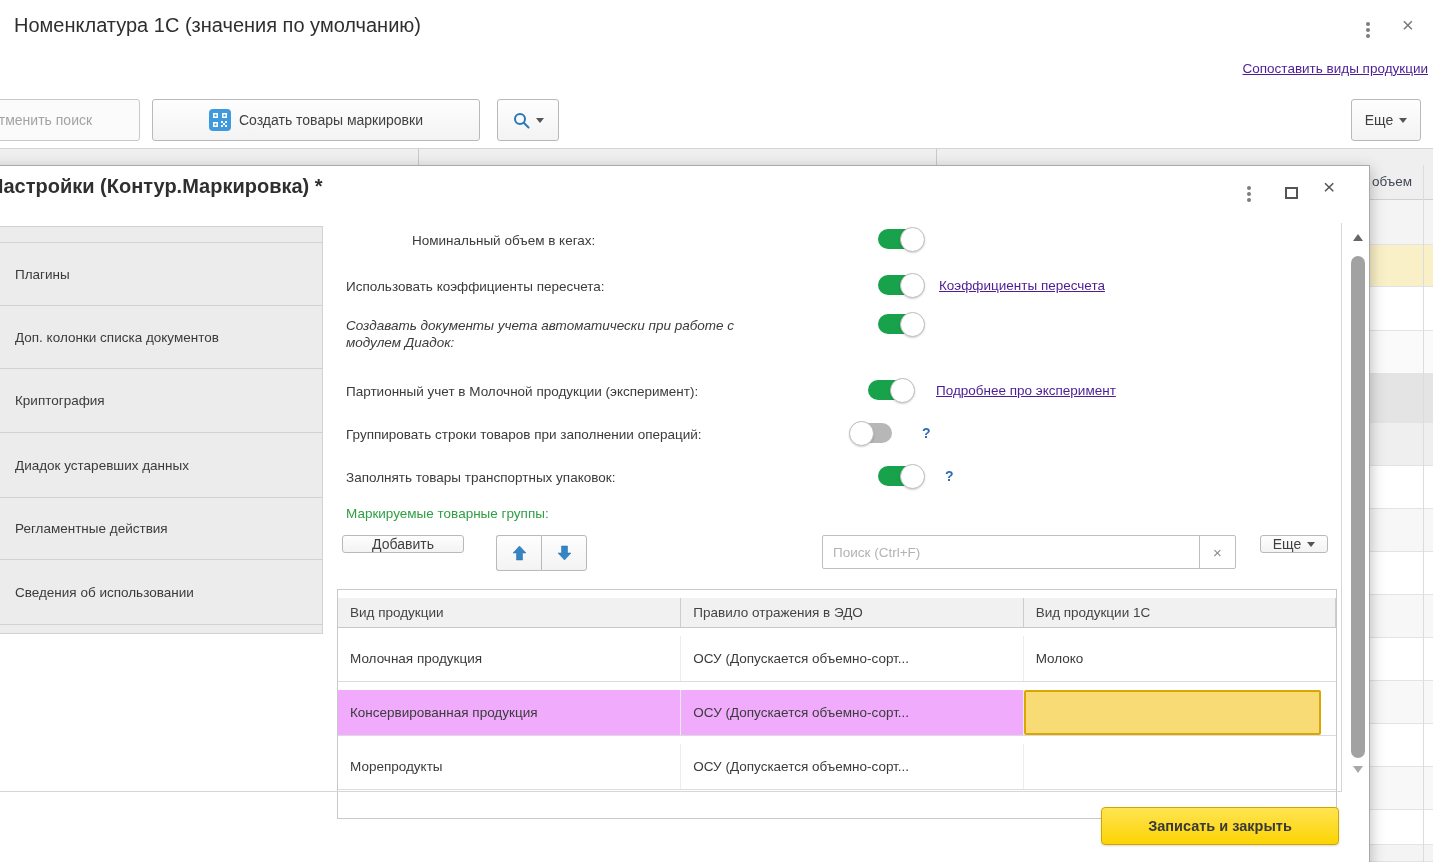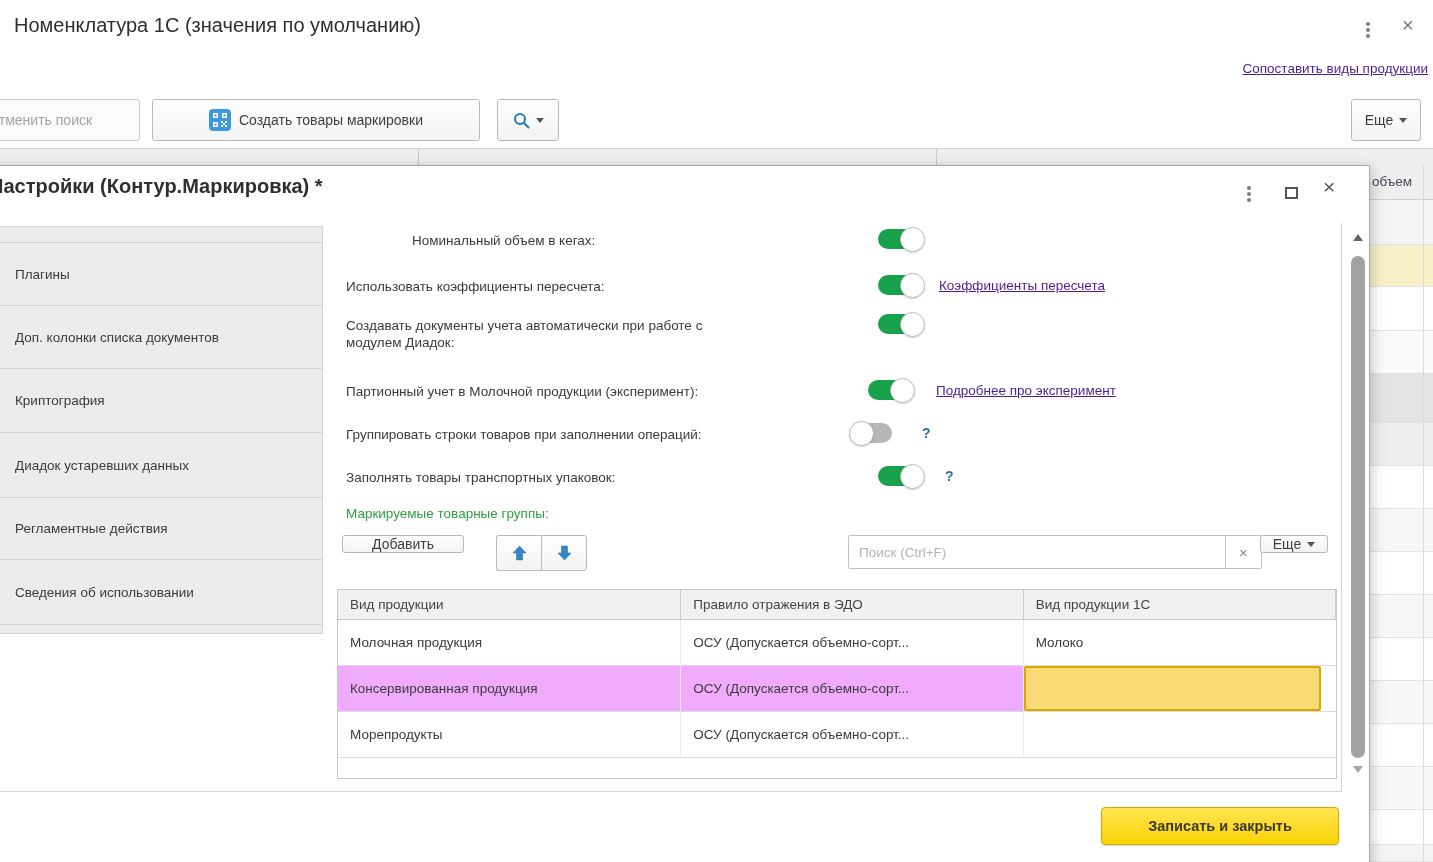--- a/index.html
+++ b/index.html
@@ -57,21 +57,21 @@
   .updown{display:flex;height:34px;}
   .updown .btn{border-radius:0;width:44px;height:34px;}
   .updown .btn:first-child{border-radius:3px 0 0 3px;border-right:none;}
   .updown .btn:last-child{border-radius:0 3px 3px 0;}
   .search-group{display:flex;height:34px;border:1px solid #bfbfbf;border-radius:2px;background:#fff;}
   .search-group input{flex:1;border:none;outline:none;padding:0 10px;font-size:13.5px;font-family:"Liberation Sans",sans-serif;color:#3b3b3b;background:transparent;}
   .search-group input::placeholder{color:#b3b3b3;}
   .search-clear{width:35px;display:flex;align-items:center;justify-content:center;border-left:1px solid #bfbfbf;color:#8a8a8a;font-size:15px;}
   
   .tbl{left:358px;top:423px;width:1000px;border:1px solid #c8c8c8;background:#fff;}
-  .trow{display:flex;height:45px;border-bottom:1px solid #dcdcdc;}
+  .trow{display:flex;height:45px;border-bottom:1px solid #dcdcdc;margin-top:8px;}
   .trow.hdr{height:29px;background:#f1f1f1;border-bottom:1px solid #c8c8c8;color:#444;}
   .trow.partial{height:20px;border-bottom:none;}
   .tcell{display:flex;align-items:center;padding-left:12px;box-sizing:border-box;border-right:1px solid #ececec;overflow:hidden;white-space:nowrap;}
   .trow.hdr .tcell{border-right:1px solid #cdcdcd;}
   .tcell.c1{width:344px;}
   .tcell.c2{width:343px;}
   .tcell.c3{width:313px;border-right:none;}
   .trow.sel .tcell{background:#f0abfc;}
   .trow.sel .tcell.c3{background:#fff;padding:0;}
   .active-cell{width:297px;height:45px;border:2px solid #d9a602;background:#f8db74;border-radius:2px;box-sizing:border-box;}
@@ -205,21 +205,21 @@
   <div class="abs toggle on" style="left:899px;top:63px;">
       <div class="knob"></div>
     </div>
 
   <div class="abs lbl" style="left:367px;top:112px;">Использовать коэффициенты пересчета:</div>
   <div class="abs toggle on" style="left:899px;top:109px;">
       <div class="knob"></div>
     </div>
   <div class="abs blue-link" style="left:960px;top:112px;">Коэффициенты пересчета</div>
 
-  <div class="abs lbl wrap" style="left:367px;top:151px;">Создавать документы учета автоматически при работе с модулем Диадок:</div>
+  <div class="abs lbl wrap" style="left:367px;top:151px;font-style:italic;">Создавать документы учета автоматически при работе с модулем Диадок:</div>
   <div class="abs toggle on" style="left:899px;top:148px;">
       <div class="knob"></div>
     </div>
 
   <div class="abs lbl" style="left:367px;top:217px;">Партионный учет в Молочной продукции (эксперимент):</div>
   <div class="abs toggle on" style="left:889px;top:214px;">
       <div class="knob"></div>
     </div>
   <div class="abs blue-link" style="left:957px;top:217px;">Подробнее про эксперимент</div>
 
@@ -245,21 +245,21 @@
       <svg width="15" height="16" viewBox="0 0 15 16">
           <path d="M7.5 1 L14 8 H10.5 V15 H4.5 V8 H1 Z" fill="#3584c4" stroke="#2a6ea8" stroke-width="0.5"></path>
         </svg>
     </div>
     <div class="btn">
       <svg width="15" height="16" viewBox="0 0 15 16">
           <path d="M7.5 15 L1 8 H4.5 V1 H10.5 V8 H14 Z" fill="#3584c4" stroke="#2a6ea8" stroke-width="0.5"></path>
         </svg>
     </div>
   </div>
-  <div class="abs search-group" style="left:869px;top:369px;width:414px;">
+  <div class="abs search-group" style="left:843px;top:369px;width:414px;">
     <input type="text" placeholder="Поиск (Ctrl+F)" style="">
     <div class="search-clear">×</div>
   </div>
   <div class="abs btn tb-btn" style="left:1281px;top:369px;width:68px;gap:6px;">
     <span>Еще</span>
     <span class="caret"></span>
   </div>
 
   <div class="abs tbl">
     <div class="trow hdr">

